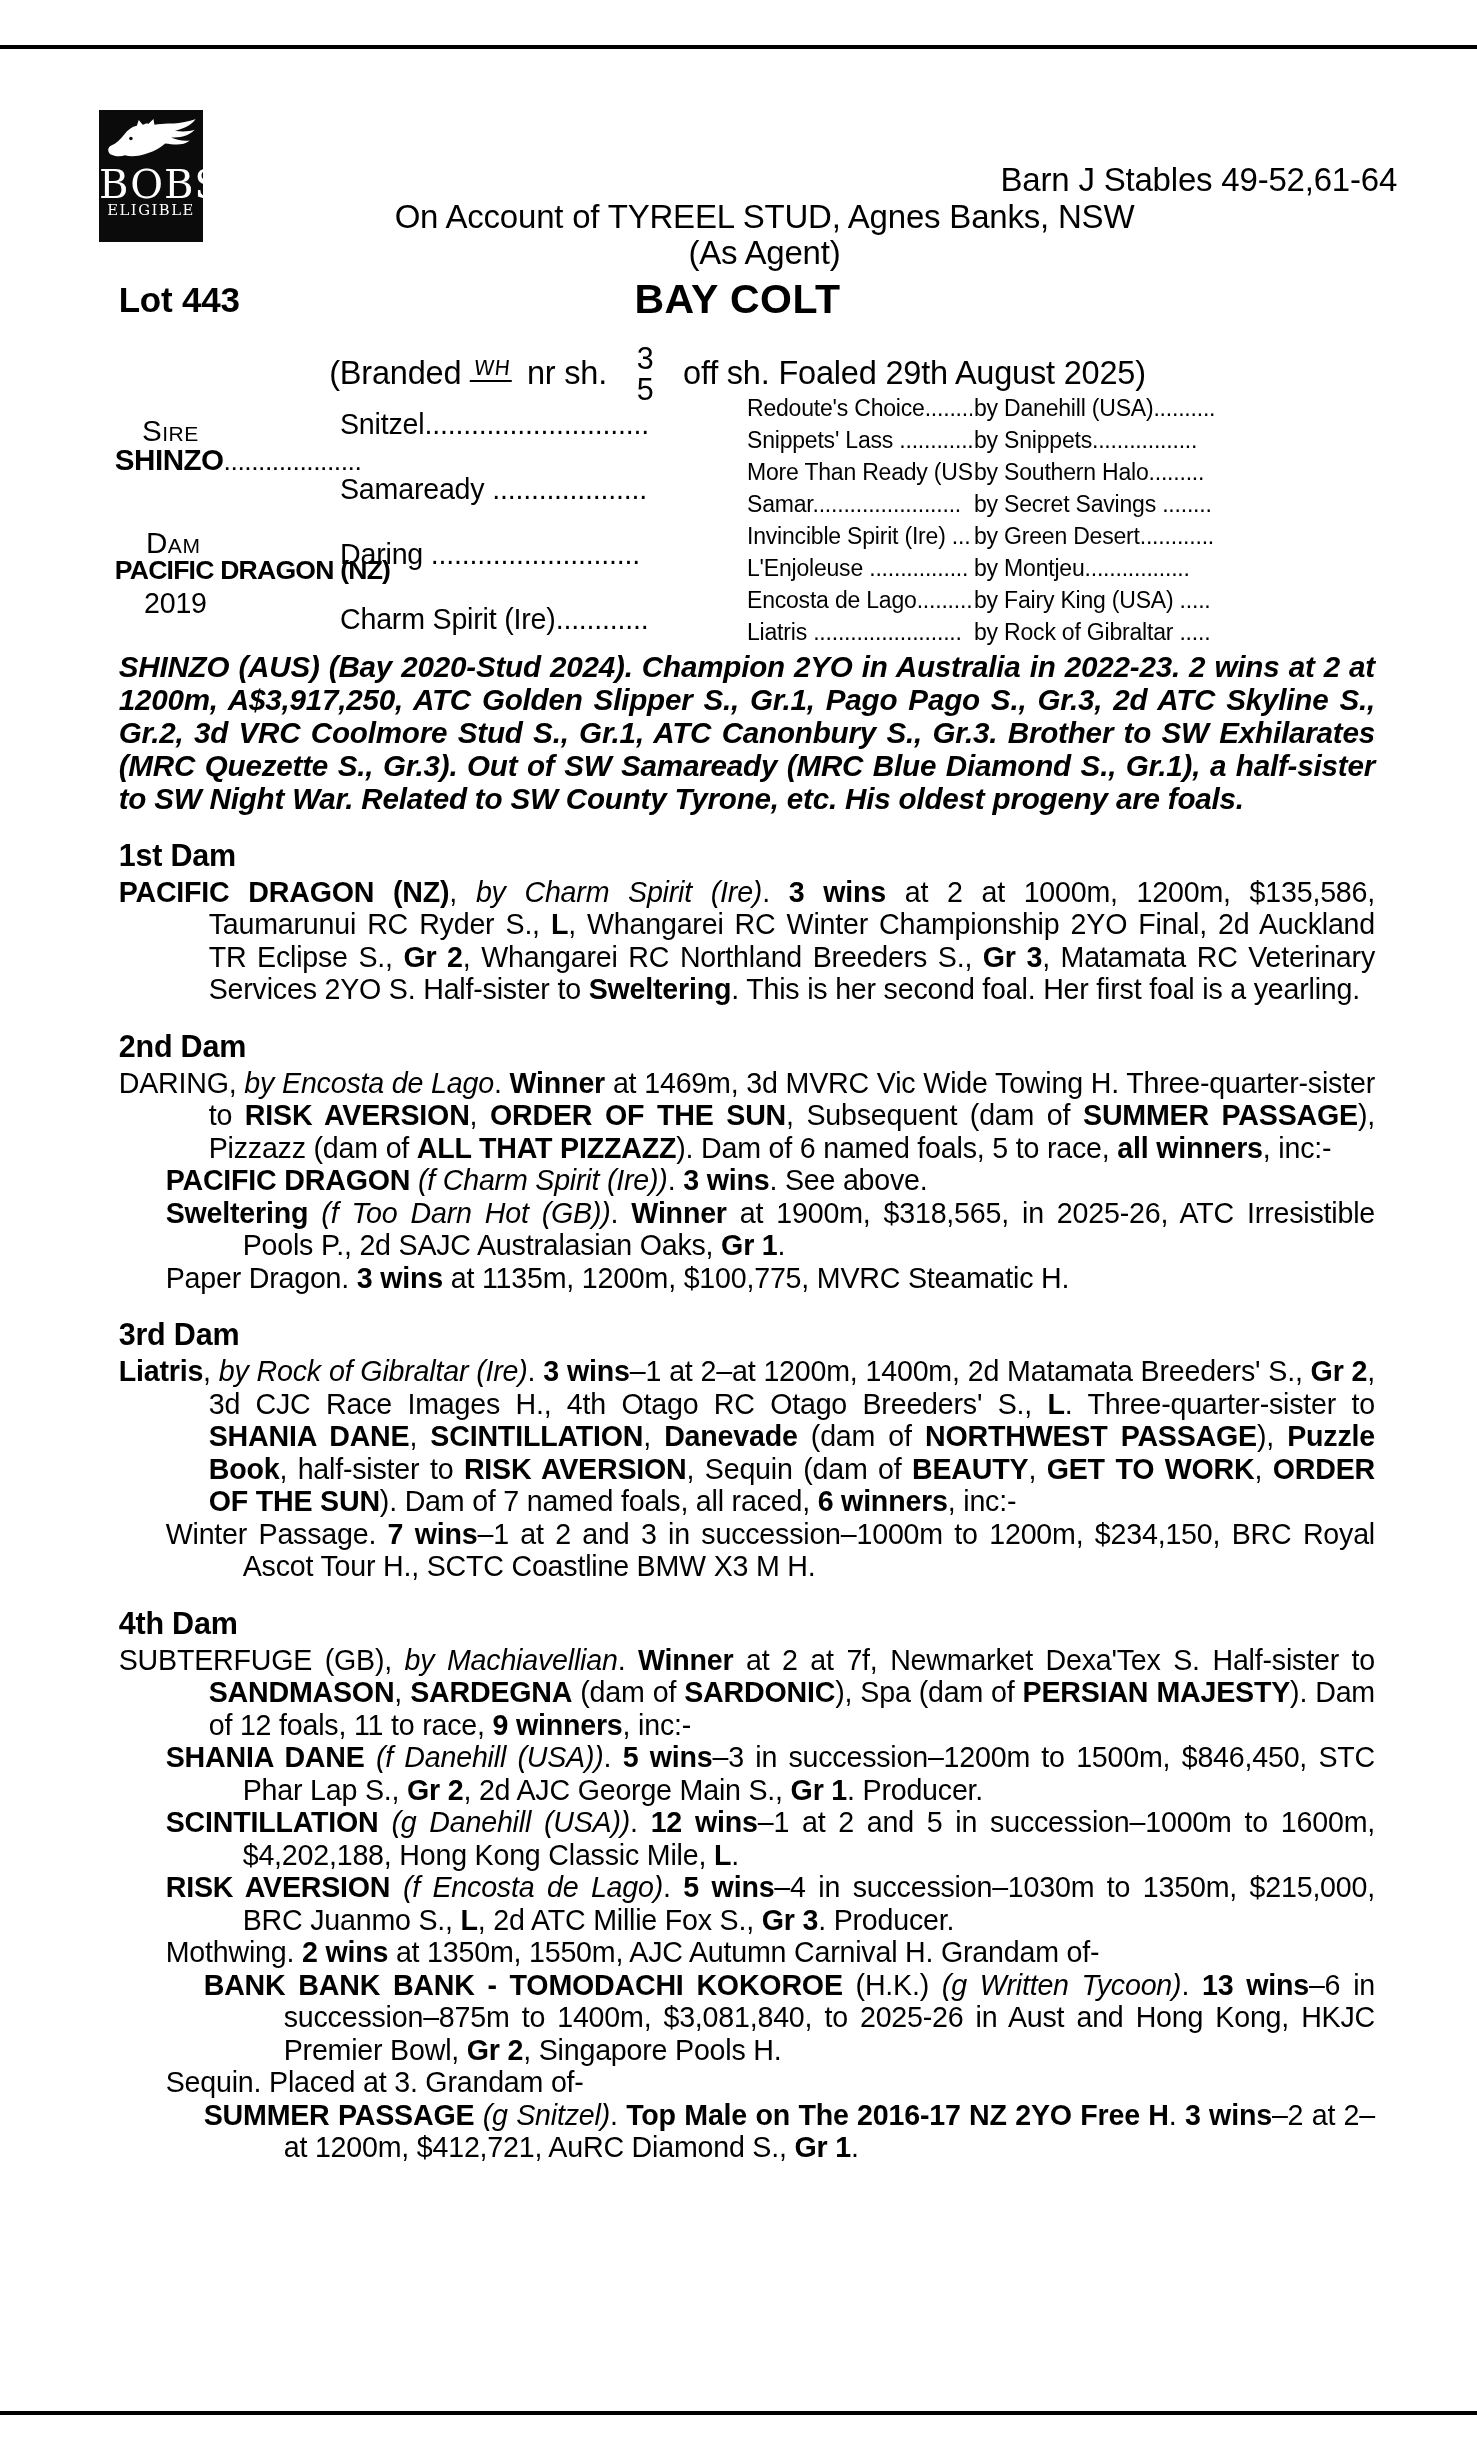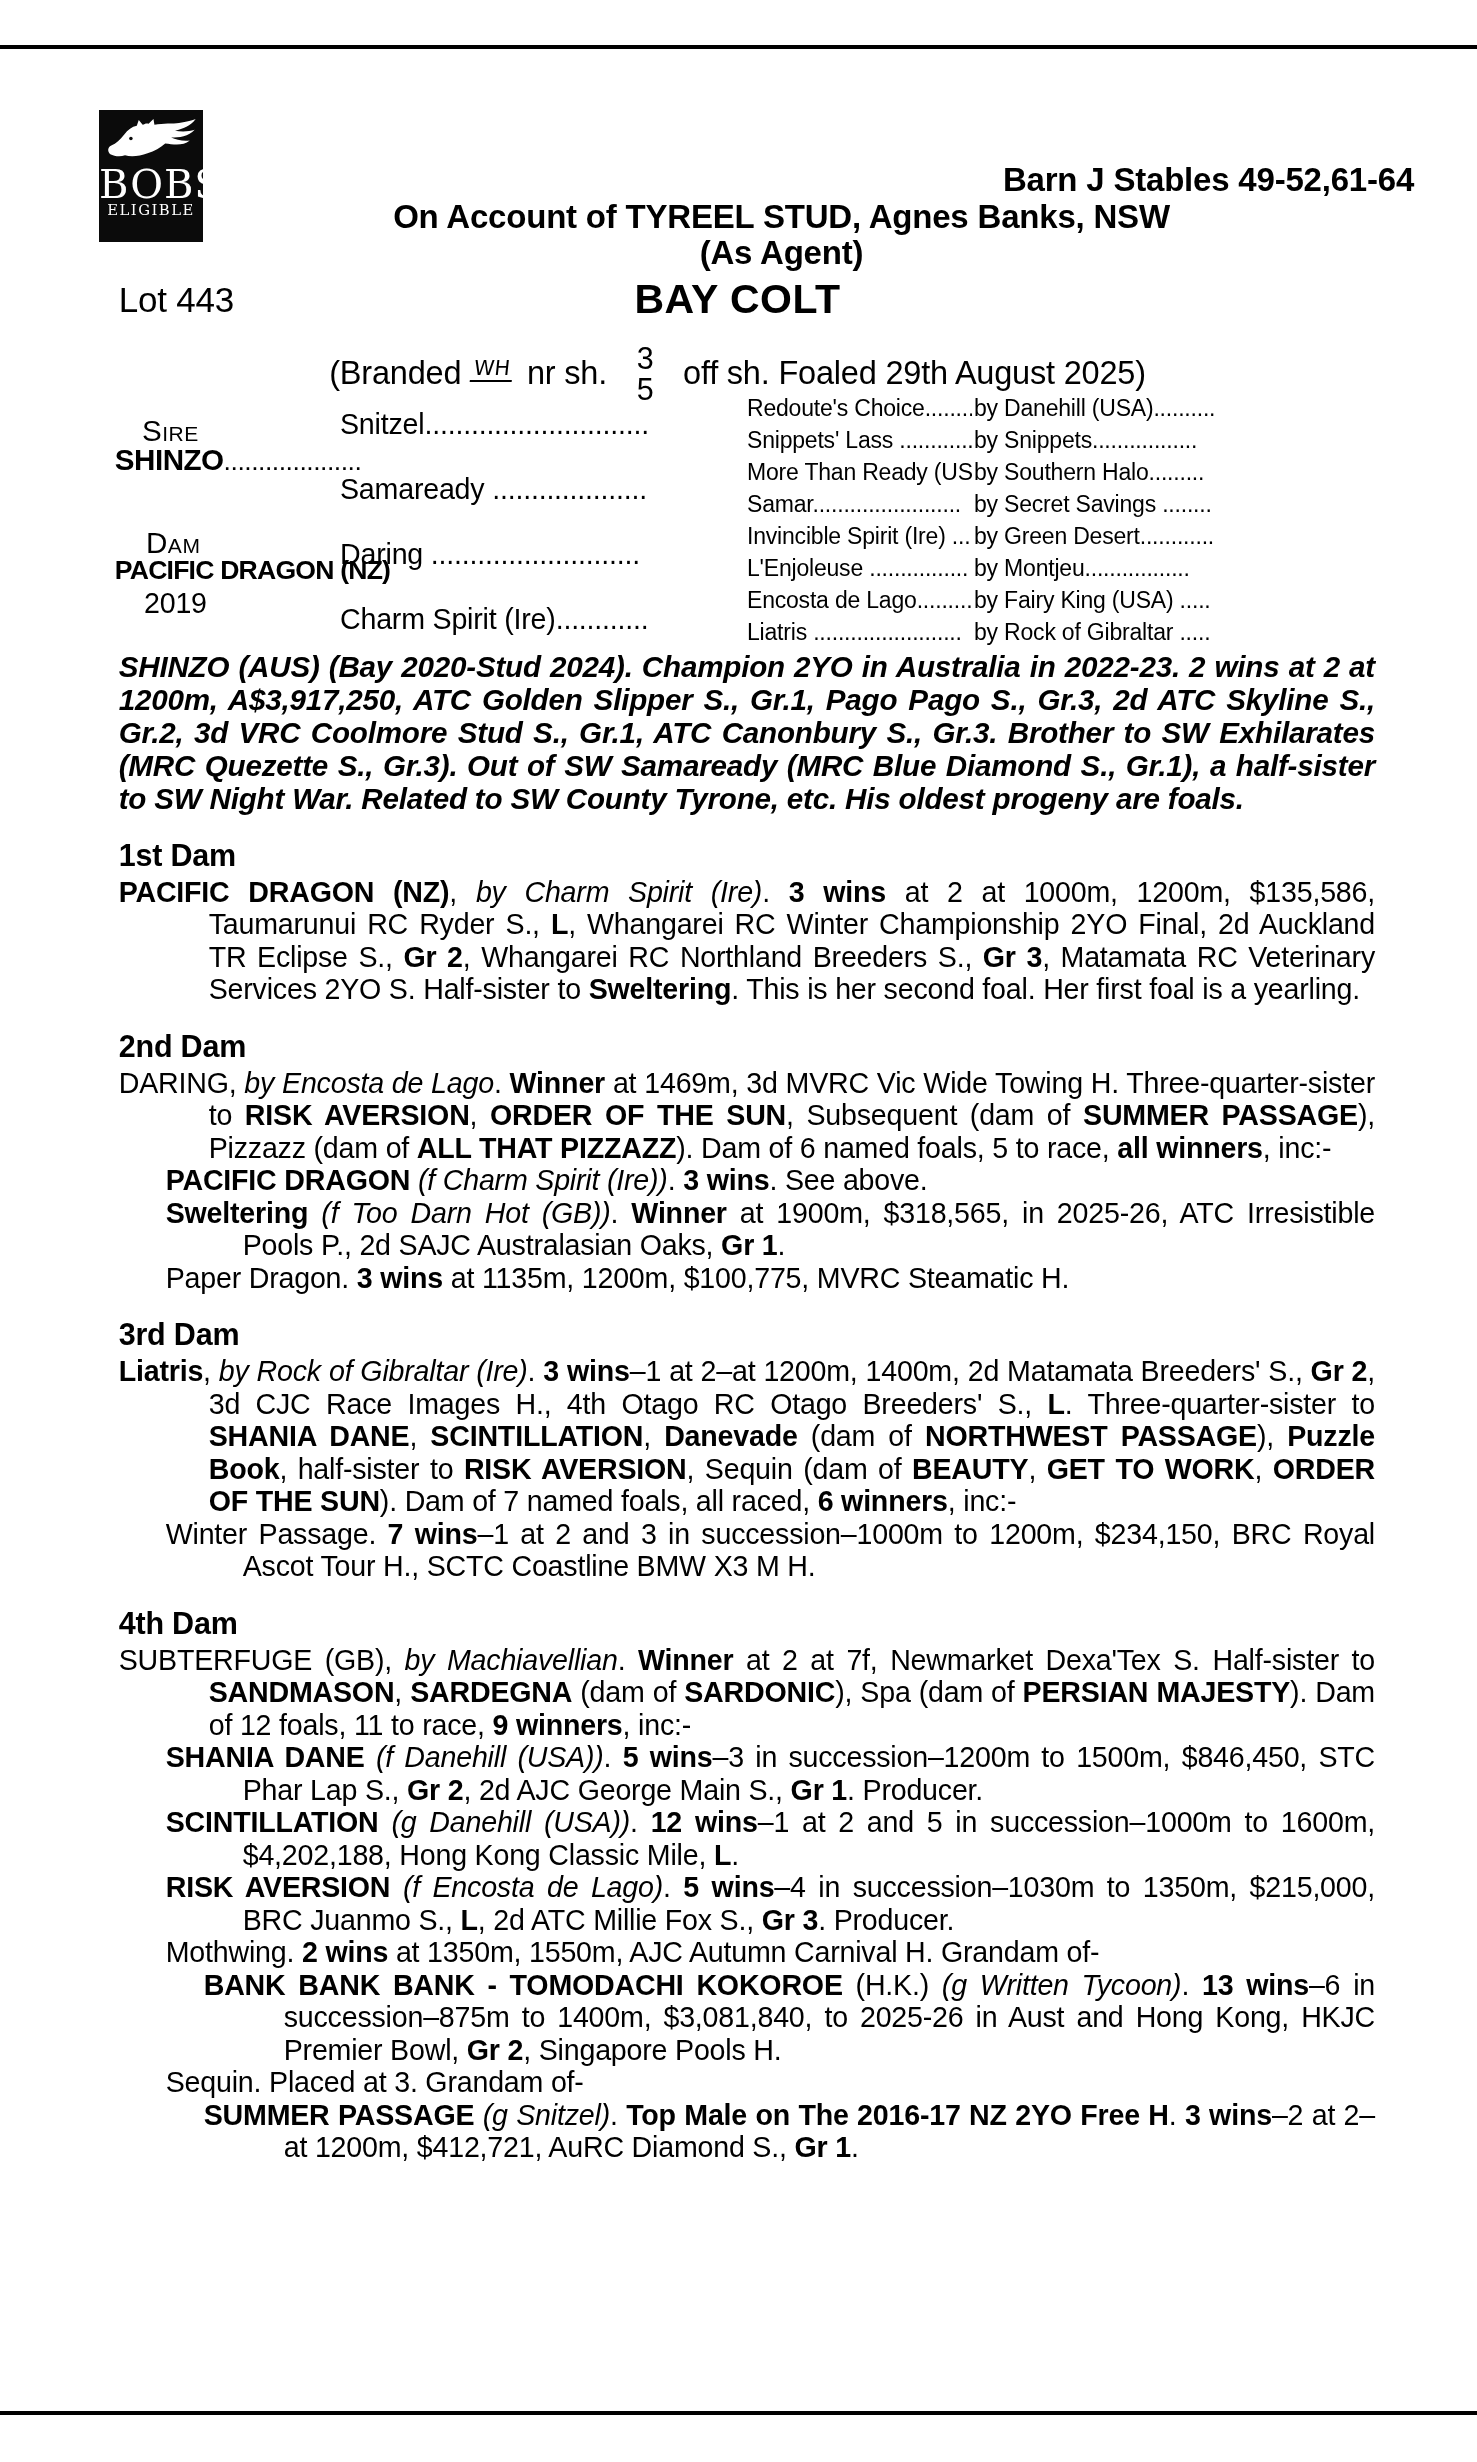--- a/index.html
+++ b/index.html
@@ -16,27 +16,27 @@
   
   .logo {
     position:absolute; left:99px; top:110px; width:104px; height:132px;
     background:#0b0b0b; color:#fff; text-align:center;
   }
   .logo svg { display:block; margin:6.9px auto 0; }
   .logo-bobs  { font-family:"DejaVu Serif", serif; font-size:40px; line-height:33px; letter-spacing:1px; }
   .logo-elig  { font-family:"DejaVu Serif", serif; font-size:14.8px; line-height:18.7px; letter-spacing:1.5px; }
 
   
-  .header-text { position:absolute; left:99px; top:161px; width:1277px; font-weight:bold;padding-left:44px; }
+  .header-text { position:absolute; left:82px; top:161px; width:1277px; font-weight:normal;padding-left:44px; }
   .barn    { text-align:right; font-size:33px; line-height:37px; padding-right:5.9px; }
   .account { text-align:center; font-size:33px; line-height:37px; }
   .agent   { text-align:center; font-size:33px; line-height:35px; }
 
   .lot-row { position:absolute; left:99px; top:276px; width:1277px; height:47px; }
-  .lot { position:absolute; left:19.7px; top:3.9px; font-weight:normal; font-size:35px; }
+  .lot { position:absolute; left:19.7px; top:3.9px; font-weight:bold; font-size:35px; }
   .colt-title { text-align:center; font-weight:bold; font-size:41px; line-height:47px; letter-spacing:0.5px; }
 
   
   .branded-row {
     position:absolute; left:99px; top:337px; width:1277px; height:73px;
     display:flex; justify-content:center; align-items:center; font-size:32.5px;
   }
   .brand-mark {
     font-family:"DejaVu Sans", sans-serif; font-size:20.7px; letter-spacing:0;
     border-bottom:2px solid #000; padding:0 3px; margin:0 13.8px 9.9px 9.9px;

